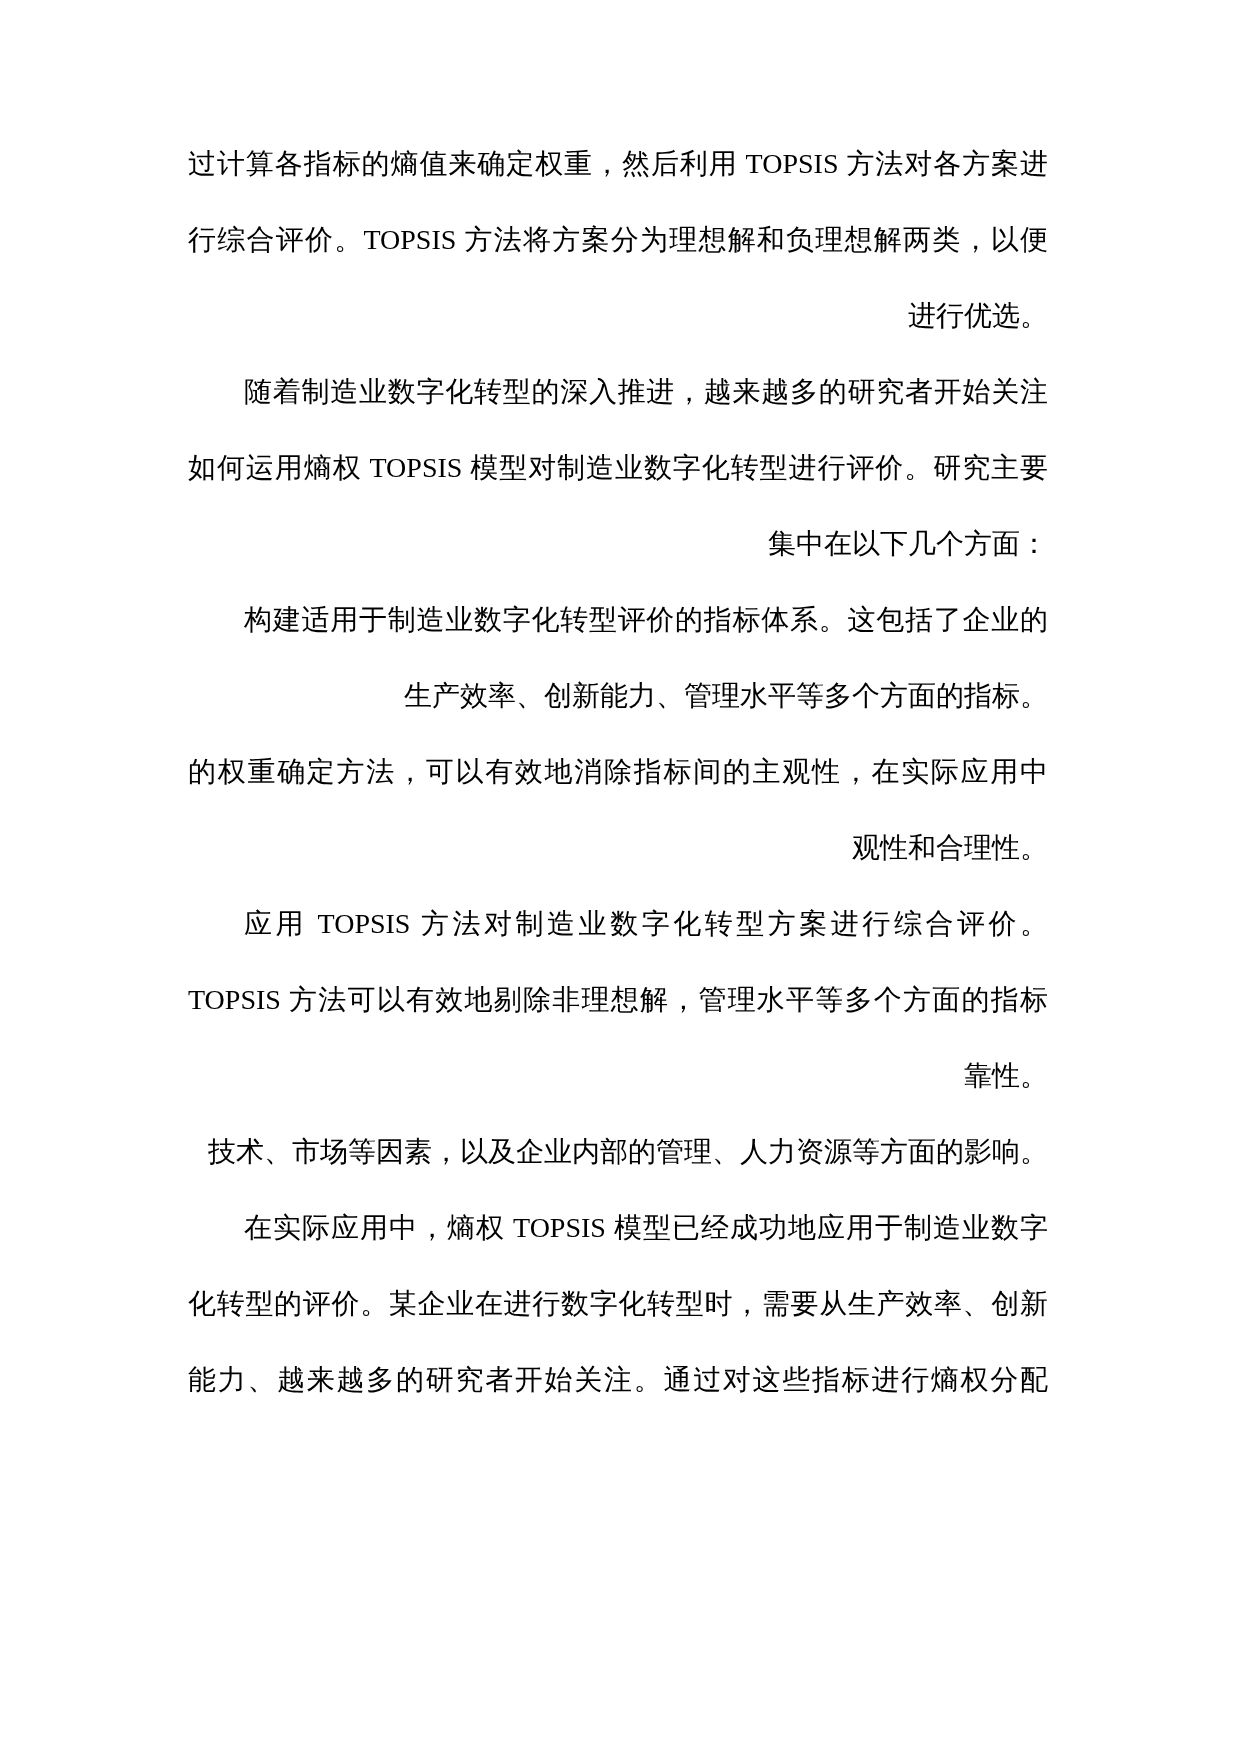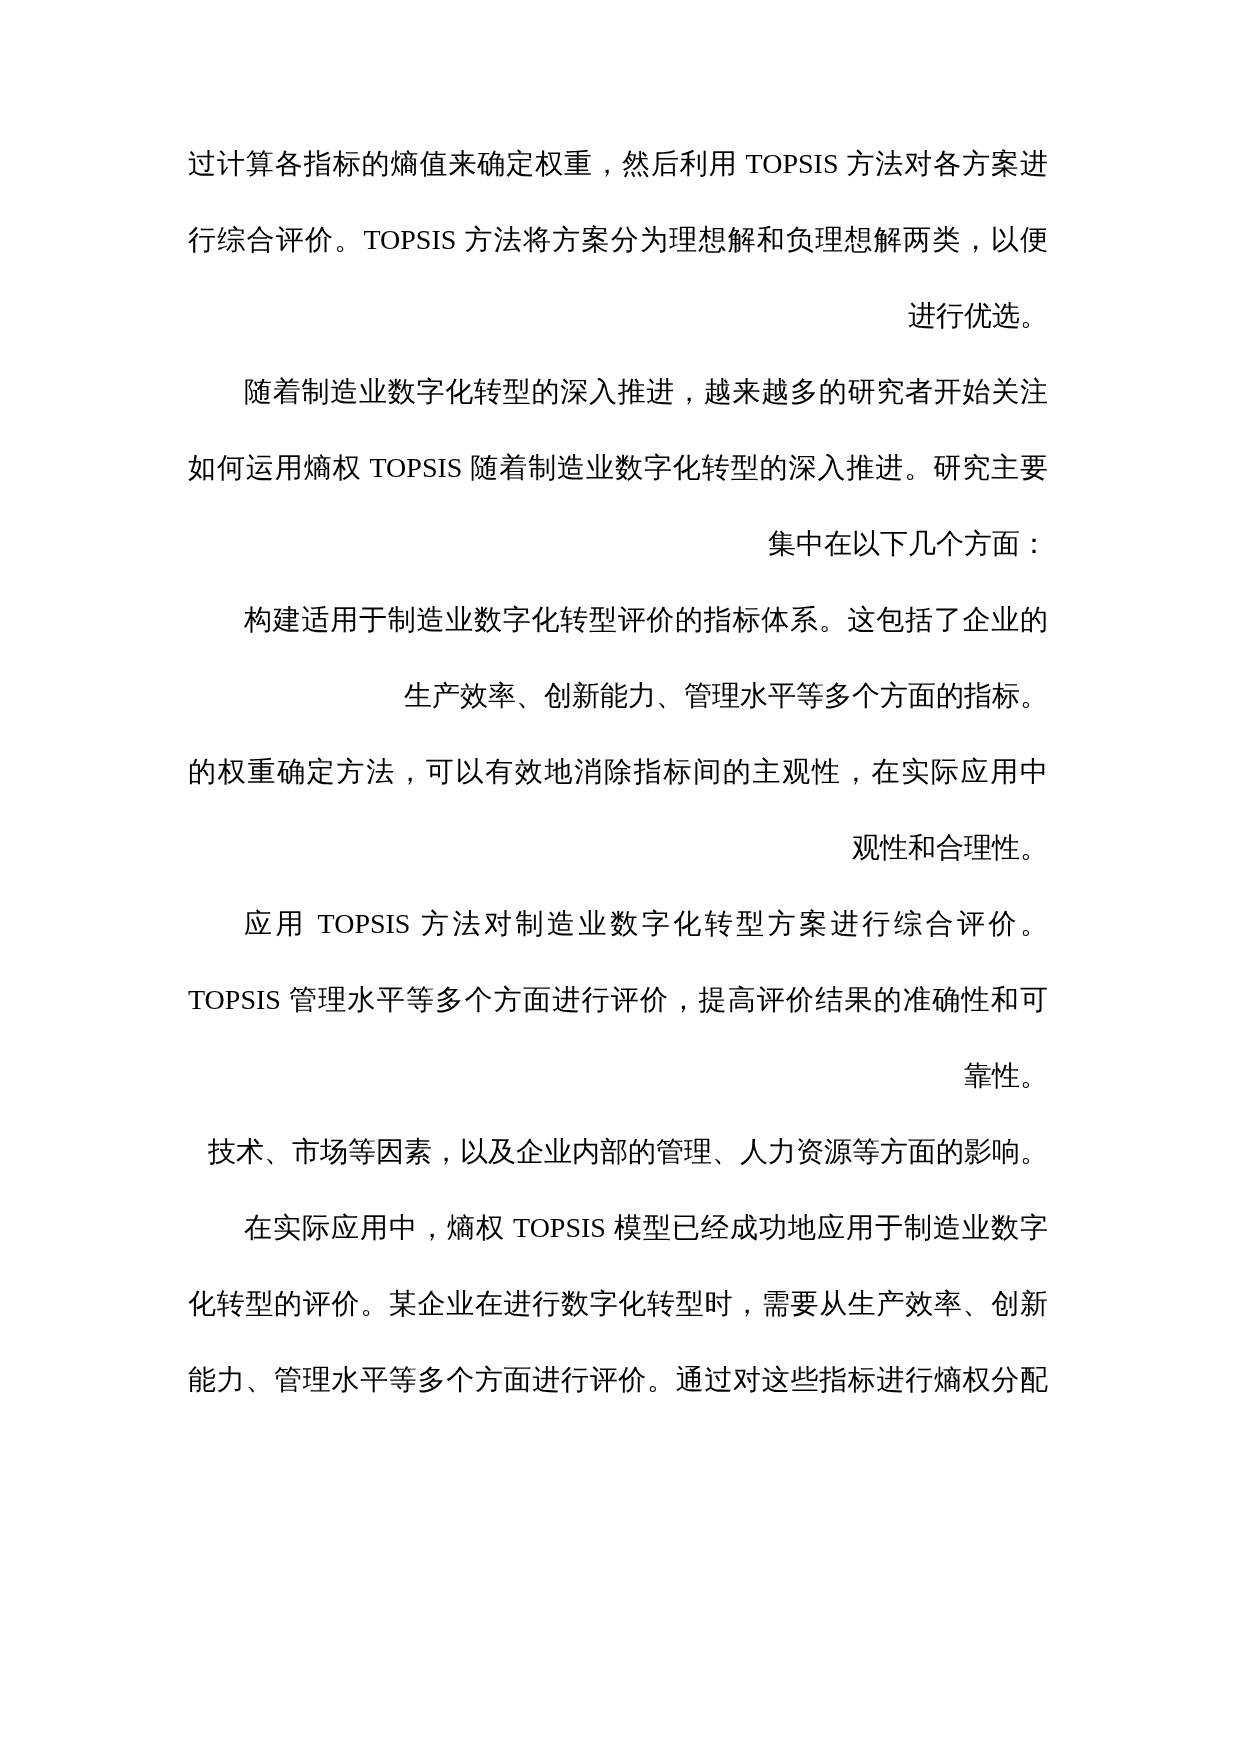--- a/index.html
+++ b/index.html
@@ -46,27 +46,27 @@
 </style>
 </head>
 <body>
 
 <div class="page">
   <div class="textblock">
     <div class="line jfy">过计算各指标的熵值来确定权重，然后利用 TOPSIS 方法对各方案进</div>
     <div class="line jfy">行综合评价。TOPSIS 方法将方案分为理想解和负理想解两类，以便</div>
     <div class="line">进行优选。</div>
     <div class="line ind jfy">随着制造业数字化转型的深入推进，越来越多的研究者开始关注</div>
-    <div class="line jfy">如何运用熵权 TOPSIS 随着制造业数字化转型的深入推进。研究主要</div>
+    <div class="line jfy">如何运用熵权 TOPSIS 模型对制造业数字化转型进行评价。研究主要</div>
     <div class="line">集中在以下几个方面：</div>
     <div class="line ind jfy">构建适用于制造业数字化转型评价的指标体系。这包括了企业的</div>
     <div class="line">生产效率、创新能力、管理水平等多个方面的指标。</div>
     <div class="line jfy">的权重确定方法，可以有效地消除指标间的主观性，在实际应用中</div>
     <div class="line">观性和合理性。</div>
     <div class="line ind jfy">应用 TOPSIS 方法对制造业数字化转型方案进行综合评价。</div>
-    <div class="line jfy">TOPSIS 管理水平等多个方面进行评价，提高评价结果的准确性和可</div>
+    <div class="line jfy">TOPSIS 方法可以有效地剔除非理想解，管理水平等多个方面的指标</div>
     <div class="line">靠性。</div>
     <div class="line">技术、市场等因素，以及企业内部的管理、人力资源等方面的影响。</div>
     <div class="line ind jfy">在实际应用中，熵权 TOPSIS 模型已经成功地应用于制造业数字</div>
     <div class="line jfy">化转型的评价。某企业在进行数字化转型时，需要从生产效率、创新</div>
-    <div class="line jfy">能力、管理水平等多个方面进行评价。通过对这些指标进行熵权分配</div>
+    <div class="line jfy">能力、越来越多的研究者开始关注。通过对这些指标进行熵权分配</div>
   </div>
 </div>
 
 </body></html>

